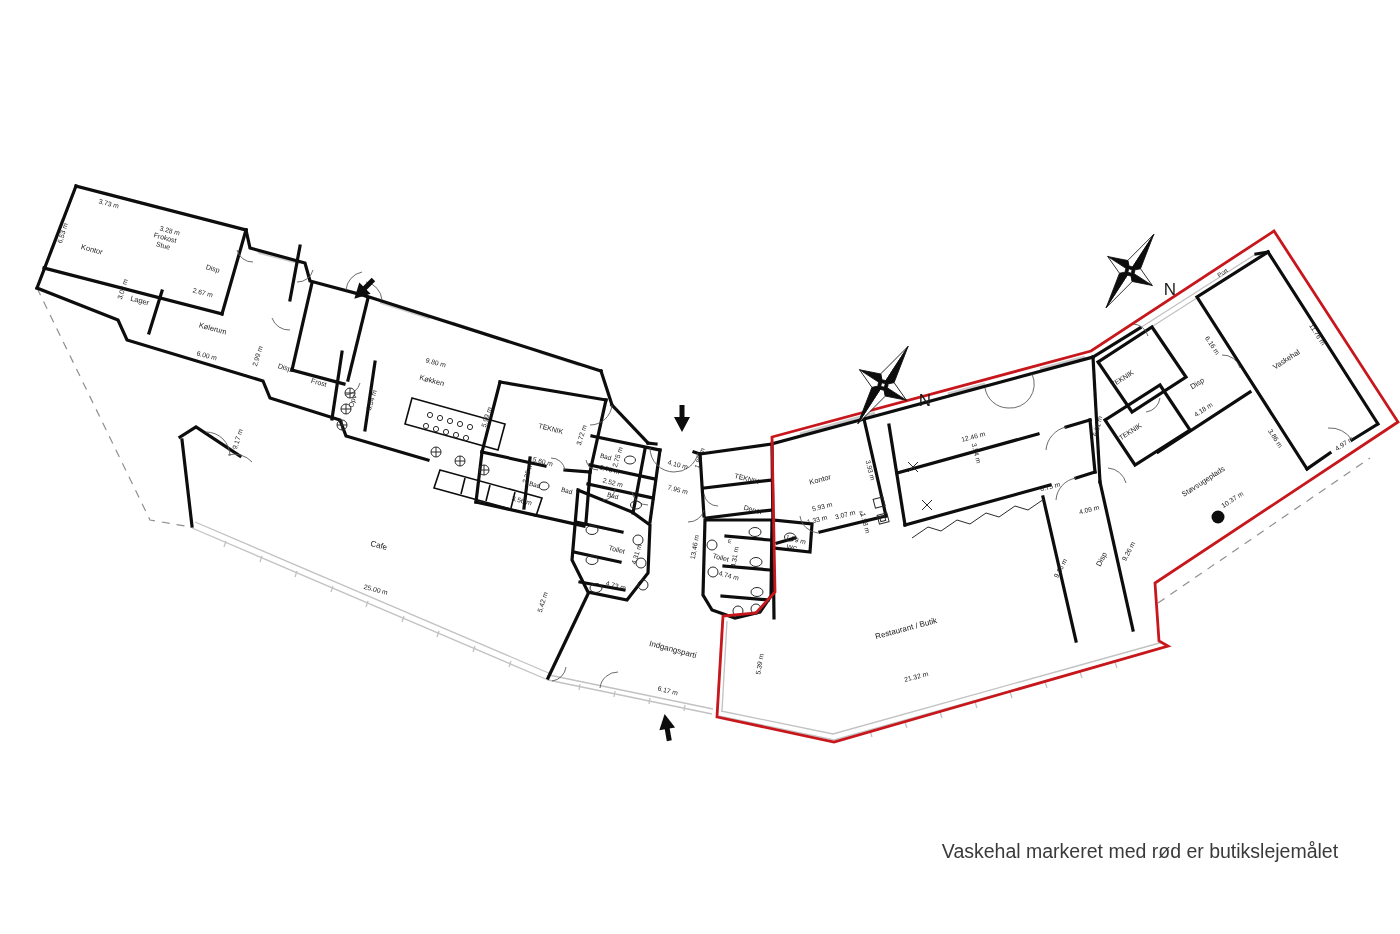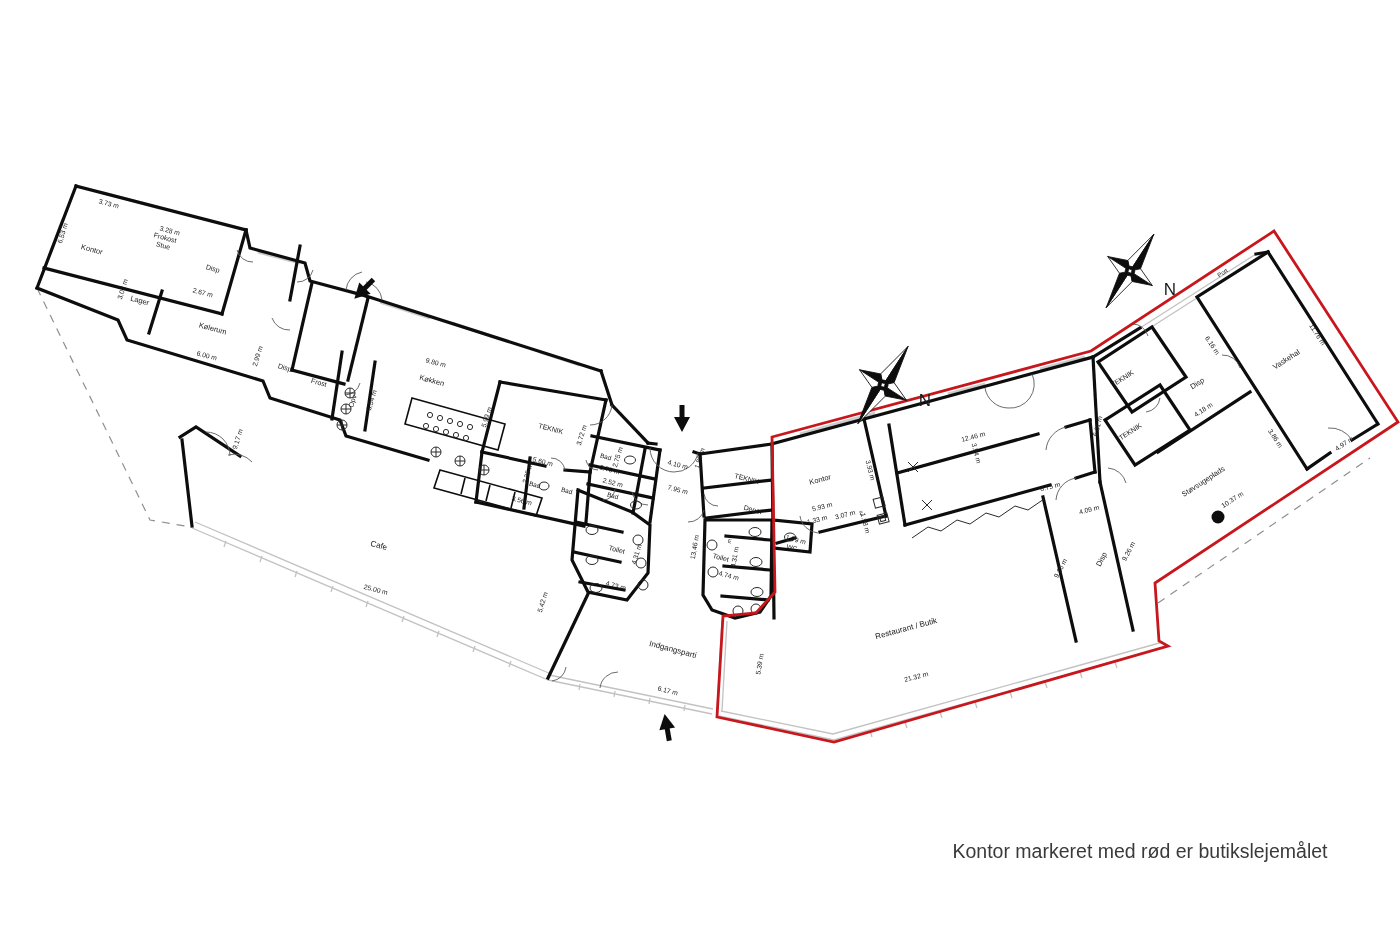--- a/index.html
+++ b/index.html
@@ -345,14 +345,14 @@
         <text class="lbl" text-anchor="middle" font-size="6.8" transform="translate(1232,499) rotate(-33)"><tspan x="0" dy="3">10.37 m</tspan></text>
         <text class="lbl" text-anchor="middle" font-size="6.8" transform="translate(237,439) rotate(-73)"><tspan x="0" dy="3">9.17 m</tspan></text>
         <text class="lbl" text-anchor="middle" font-size="6.8" transform="translate(376,589) rotate(15)"><tspan x="0" dy="3">25.00 m</tspan></text>
         <text class="lbl" text-anchor="middle" font-size="6.8" transform="translate(542,602) rotate(-73)"><tspan x="0" dy="3">5.42 m</tspan></text>
         <text class="lbl" text-anchor="middle" font-size="6.8" transform="translate(668,690) rotate(15)"><tspan x="0" dy="3">6.17 m</tspan></text>
         <text class="lbl" text-anchor="middle" font-size="6.8" transform="translate(759,664) rotate(-80)"><tspan x="0" dy="3">5.39 m</tspan></text>
         <text class="lbl" text-anchor="middle" font-size="6.8" transform="translate(916,676) rotate(-15)"><tspan x="0" dy="3">21.32 m</tspan></text>
       </g>
 </svg>
 
-<div id="caption">Kontor markeret med rød er butikslejemålet</div>
+<div id="caption">Vaskehal markeret med rød er butikslejemålet</div>
 </div>
 
 </body></html>

